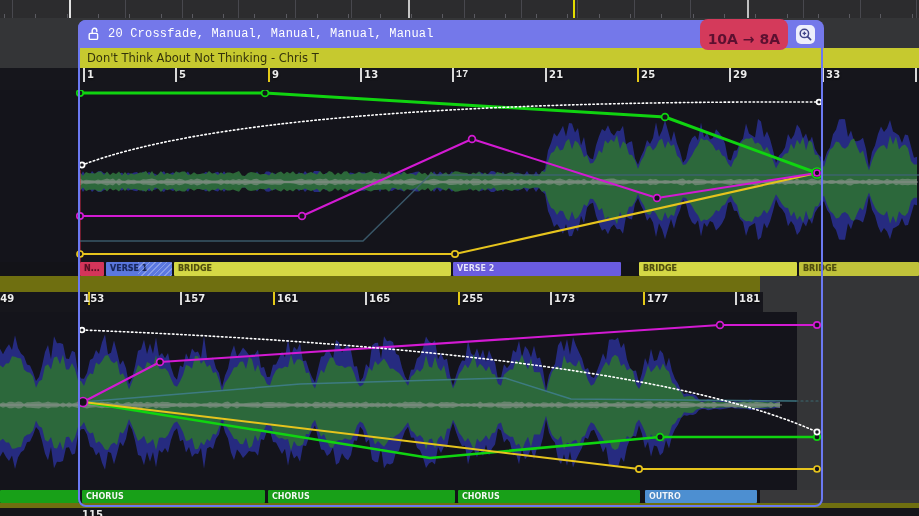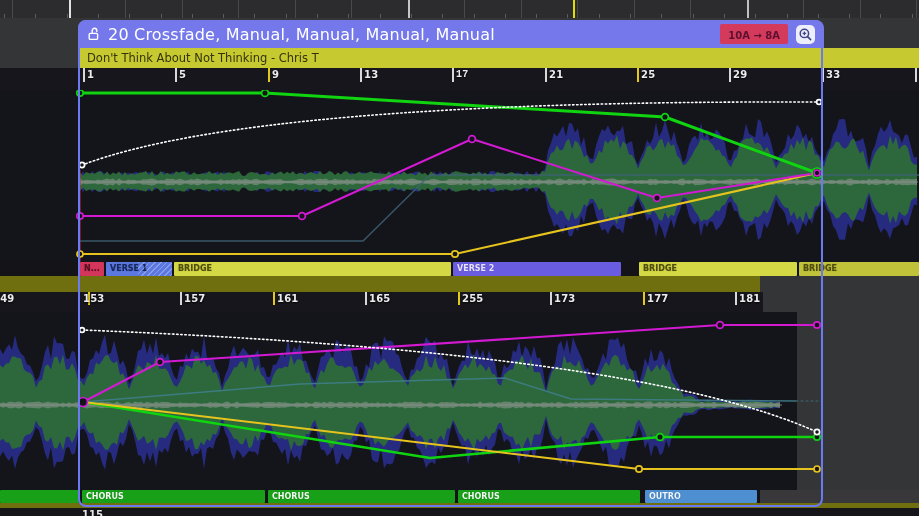--- a/index.html
+++ b/index.html
@@ -22,22 +22,22 @@
   
   .chiprow{position:absolute;overflow:hidden;}
   .chip{position:absolute;top:0;height:100%;box-sizing:border-box;font-size:8px;font-weight:bold;
         line-height:13px;padding-left:4px;white-space:nowrap;overflow:hidden;border-radius:1px;
         text-shadow:0 0 1px rgba(0,0,0,.35);}
   .chip.hatch::after{content:"";position:absolute;right:0;top:0;bottom:0;width:52%;
         background:repeating-linear-gradient(135deg,rgba(255,255,255,.28) 0 1px,transparent 1px 4px);}
   
   #header{position:absolute;left:78px;top:20px;width:746px;height:28px;background:#7478ea;
         border-radius:8px 8px 0 0;display:flex;align-items:center;padding:0 9px;box-sizing:border-box;gap:8px;}
-  #header .title{font-size:16px;color:#ffffff;font-weight:500;letter-spacing:.2px;white-space:nowrap;}
-  #keybadge{margin-left:auto;font-size:10px;font-weight:bold;padding:6px 8px 3px;border-radius:2px;white-space:nowrap;}
+  #header .title{font-size:12px;color:#ffffff;font-weight:500;letter-spacing:.2px;white-space:nowrap;font-family:Liberation Mono, monospace;}
+  #keybadge{margin-left:auto;font-size:14px;font-weight:bold;padding:12px 8px 3px;border-radius:8px;white-space:nowrap;}
   #zoombtn{width:19px;height:19px;border-radius:5px;background:rgba(243,243,252,.96);display:flex;align-items:center;justify-content:center;flex:0 0 auto;}
   
   #selborder{position:absolute;border:2.5px solid #6b79f2;border-radius:8px;box-sizing:border-box;
         pointer-events:none;z-index:40;}
   
   .titlebar{position:absolute;overflow:hidden;box-sizing:border-box;}
   .titlebar span{font-size:11.5px;font-weight:500;line-height:20px;padding-left:7px;display:block;white-space:nowrap;}
   #bottomlabel{position:absolute;font-size:10px;font-weight:bold;color:#e8e8e8;text-shadow:0 1px 2px rgba(0,0,0,.8);}
 </style>
 </head>

